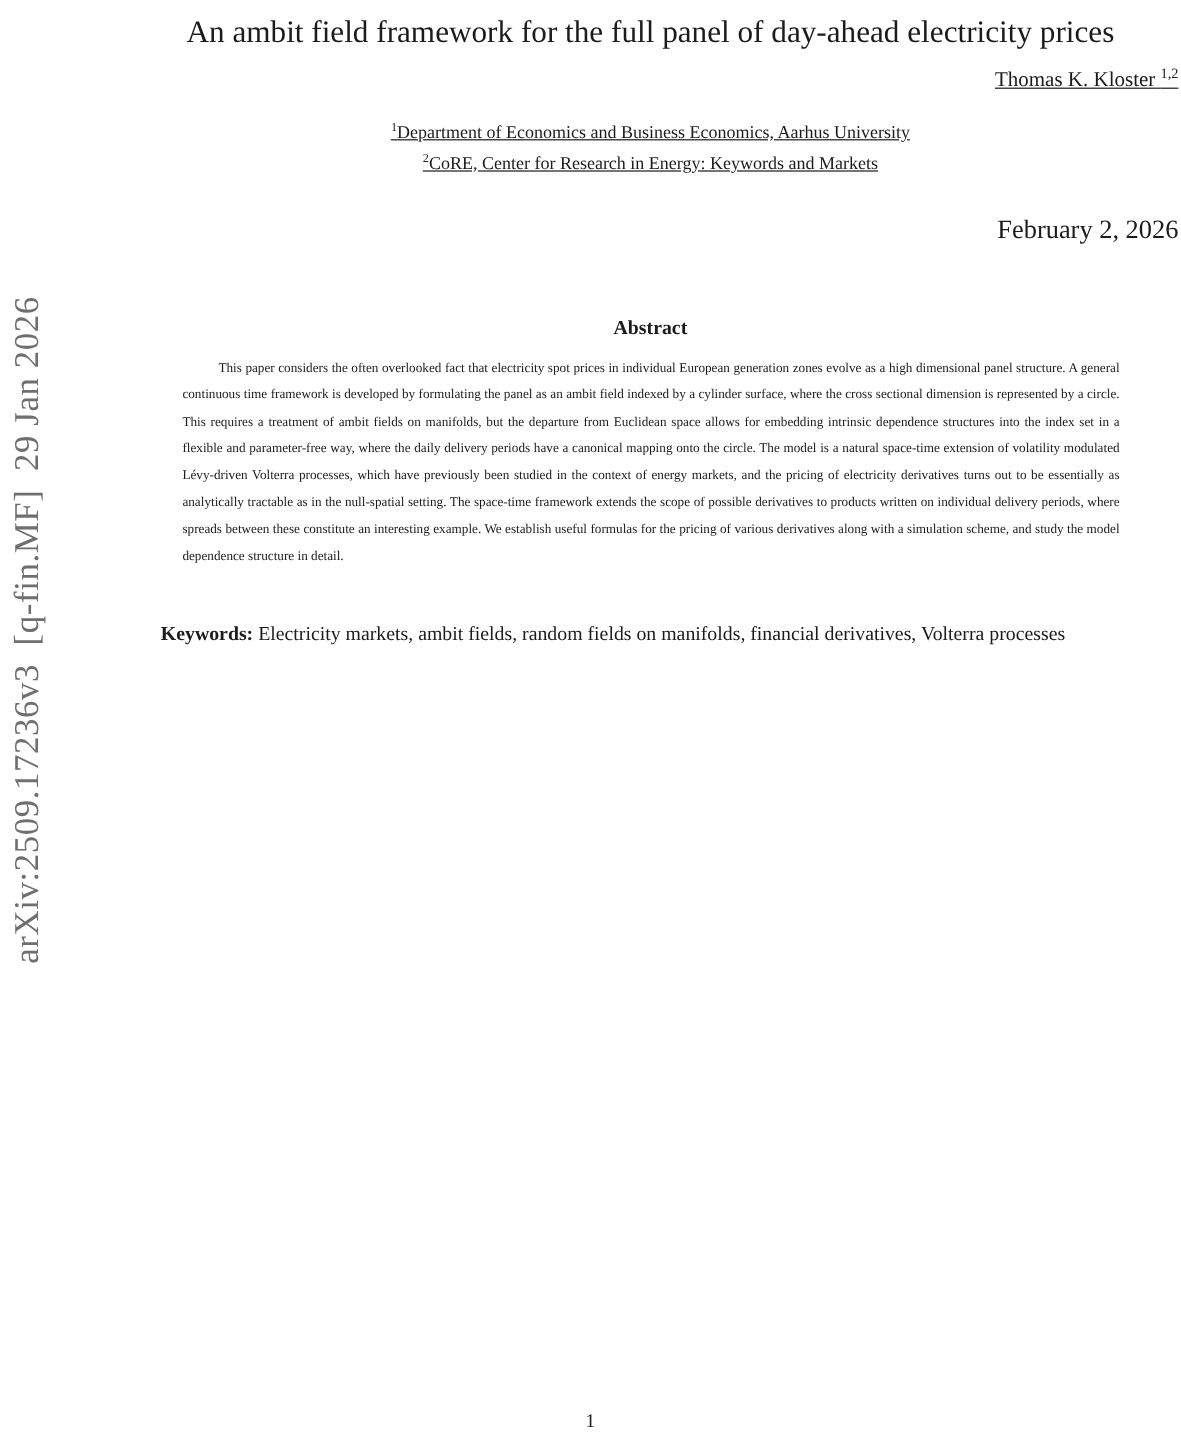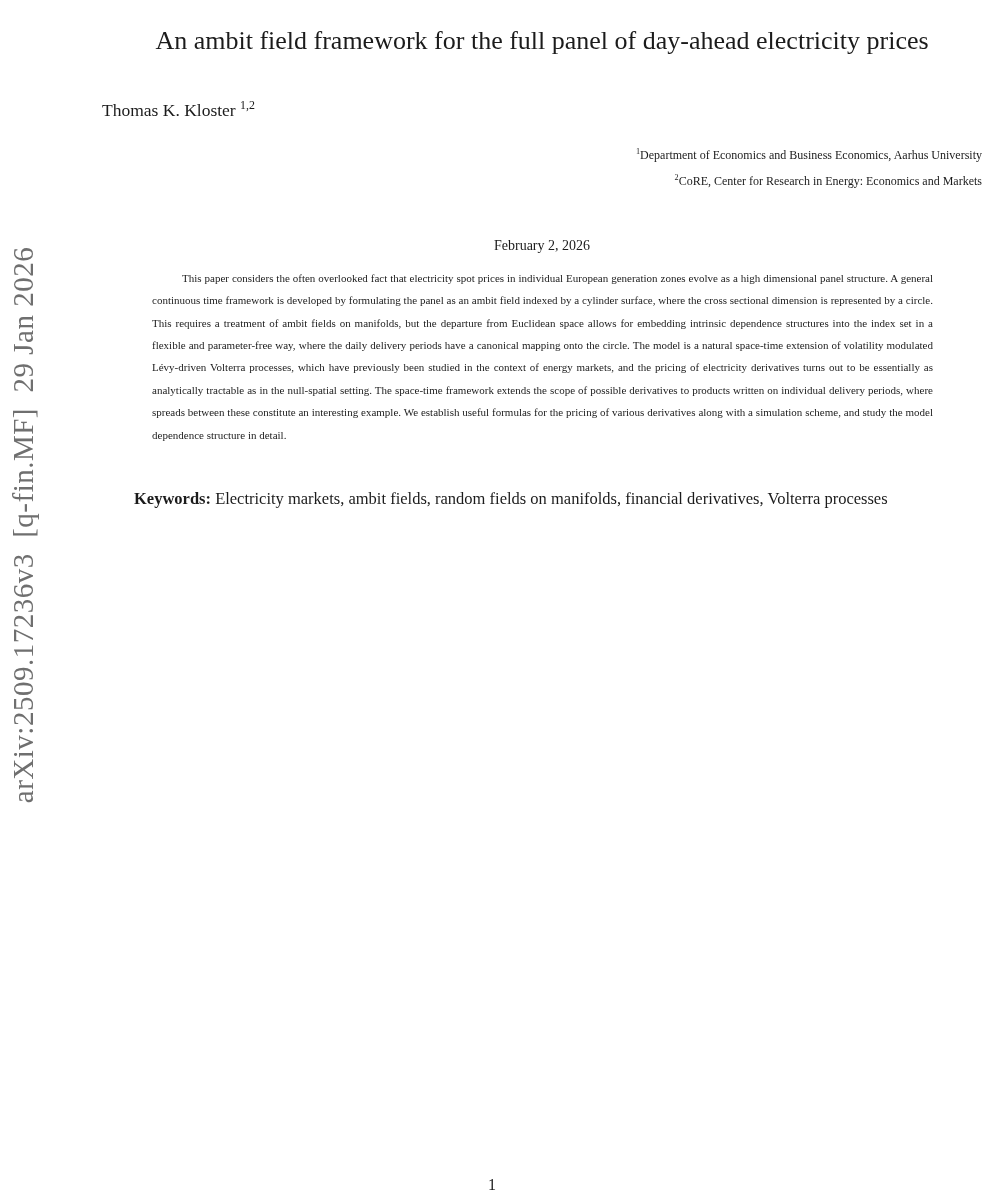--- a/index.html
+++ b/index.html
@@ -23,41 +23,43 @@
     letter-spacing: 0.5px;
     color: #6f6f6f;
   }
   .content {
     position: absolute;
     left: 102px;
     top: 0;
     width: 880px;
   }
   .title {
-    margin-top: 22px;
+    margin-top: 8px;
     font-size: 26px;
     font-weight: normal;
     line-height: 1.45;
     text-align: center;
   }
   .author-line {
-    margin-top: 40px;
+    margin-top: 10px;
     font-size: 17.5px;
-    text-align: left;
+    text-align: right;
+    text-decoration: underline;
   }
   .affiliations {
     margin-top: 21px;
-    font-size: 12px;
+    font-size: 15px;
     line-height: 26px;
-    text-align: right;
+    text-align: center;
+    text-decoration: underline;
   }
   .date-line {
-    margin-top: 44px;
-    font-size: 14px;
-    text-align: center;
+    margin-top: 28px;
+    font-size: 22px;
+    text-align: right;
   }
   .abstract-heading {
     margin-top: 59px;
     font-size: 16.5px;
     font-weight: bold;
     text-align: center;
   }
   .abstract-body {
     margin-top: 13px;
     margin-left: 50px;
@@ -100,25 +102,26 @@
   <div class="watermark">arXiv:2509.17236v3  [q-fin.MF]  29 Jan 2026</div>
 
   <div class="content">
 
     <h1 class="title">An ambit field framework for the full panel of day-ahead electricity prices</h1>
 
     <div class="author-line"><span>Thomas K. Kloster</span> <sup>1,2</sup></div>
 
     <div class="affiliations">
       <div><sup>1</sup><span>Department of Economics and Business Economics, Aarhus University</span></div>
-      <div><sup>2</sup><span>CoRE, Center for Research in Energy: Economics and Markets</span></div>
+      <div><sup>2</sup><span>CoRE, Center for Research in Energy: Keywords and Markets</span></div>
     </div>
 
     <div class="date-line">February 2, 2026</div>
 
+    <div class="abstract-heading">Abstract</div>
 
     <p class="abstract-body">This paper considers the often overlooked fact that electricity spot prices in individual European generation zones evolve as a high dimensional panel structure. A general continuous time framework is developed by formulating the panel as an ambit field indexed by a cylinder surface, where the cross sectional dimension is represented by a circle. This requires a treatment of ambit fields on manifolds, but the departure from Euclidean space allows for embedding intrinsic dependence structures into the index set in a flexible and parameter-free way, where the daily delivery periods have a canonical mapping onto the circle. The model is a natural space-time extension of volatility modulated Lévy-driven Volterra processes, which have previously been studied in the context of energy markets, and the pricing of electricity derivatives turns out to be essentially as analytically tractable as in the null-spatial setting. The space-time framework extends the scope of possible derivatives to products written on individual delivery periods, where spreads between these constitute an interesting example. We establish useful formulas for the pricing of various derivatives along with a simulation scheme, and study the model dependence structure in detail.</p>
 
     <p class="keywords"><span class="kw-label">Keywords:</span> <span>Electricity markets, ambit fields, random fields on manifolds, financial derivatives, Volterra processes</span></p>
 
   </div>
 
   <div class="page-number">1</div>
 
 </div>

